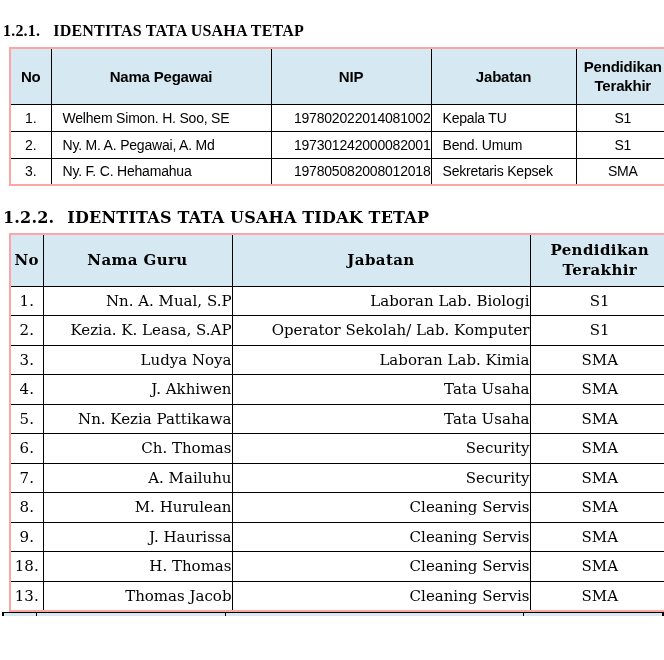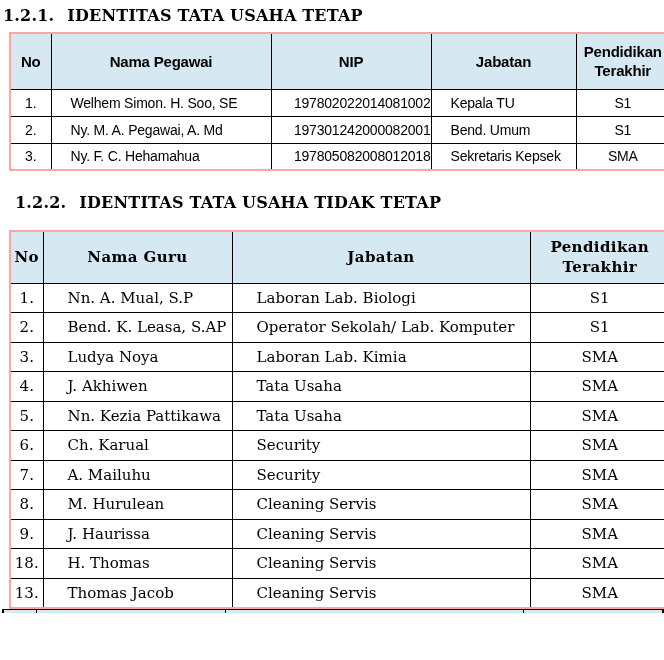--- a/index.html
+++ b/index.html
@@ -13,22 +13,22 @@
 
   
   .heading {
     font-family: "DejaVu Serif", serif;
     font-weight: bold;
     font-size: 16px;
     letter-spacing: 0.2px;
     padding-left: 3px;
     white-space: nowrap;
   }
-  .heading-1 { padding-top: 6px; padding-bottom: 7px; }
-  .heading-2 { padding-top: 22px; padding-bottom: 18px; margin-left: 12px; }
+  .heading-1 { padding-top: 22px; padding-bottom: 7px; font-family: Liberation Serif, serif; }
+  .heading-2 { padding-top: 22px; padding-bottom: 6px; }
   .heading .h-num { margin-right: 13px; }
 
   
   table.doc-table {
     table-layout: fixed;
     width: 660px;
     margin-left: 9px;
     border-collapse: collapse;
     border: 2px solid #fca5a5;
   }
@@ -47,35 +47,35 @@
   table.t1 thead th {
     height: 56px;
     font-size: 15px;
     font-weight: bold;
     line-height: 1.3;
   }
   table.t1 tbody tr { height: 27px; }
   table.t1 td.c-no  { text-align: center; }
   table.t1 td.c-nip { text-align: right; }
   table.t1 td.c-pen { text-align: center; }
-  table.t1 td.c-nama, table.t1 td.c-jab { text-align: left; padding-left: 19px; }
+  table.t1 td.c-nama, table.t1 td.c-jab { text-align: left; padding-left: 11px; }
 
   
   table.t2 { font-family: "DejaVu Serif", serif; font-size: 15px; }
   table.t2 thead th {
     height: 52px;
     font-size: 15px;
     font-weight: bold;
     letter-spacing: 0.4px;
     line-height: 1.35;
   }
   table.t2 tbody tr { height: 29.5px; }
   table.t2 td.c-no  { text-align: center; }
   table.t2 td.c-pen { text-align: center; }
-  table.t2 td.c-nama, table.t2 td.c-jab { text-align: left; padding-left: 24px; }
+  table.t2 td.c-nama, table.t2 td.c-jab { text-align: right; padding-left: 4px; }
 
   
   table.next-sliver {
     table-layout: fixed; width: 660px; margin-left: 2px;
     border-collapse: collapse;
     border-left: 2px solid #000; border-right: 2px solid #000;
   }
   table.next-sliver td {
     height: 4px; background: #d6e9f2;
     border: 1px solid #000; border-bottom: none;
@@ -153,21 +153,21 @@
     </thead>
     <tbody>
       <tr>
         <td class="c-no">1.</td>
         <td class="c-nama">Nn. A. Mual, S.P</td>
         <td class="c-jab">Laboran Lab. Biologi</td>
         <td class="c-pen">S1</td>
       </tr>
       <tr>
         <td class="c-no">2.</td>
-        <td class="c-nama">Bend. K. Leasa, S.AP</td>
+        <td class="c-nama">Kezia. K. Leasa, S.AP</td>
         <td class="c-jab">Operator Sekolah/ Lab. Komputer</td>
         <td class="c-pen">S1</td>
       </tr>
       <tr>
         <td class="c-no">3.</td>
         <td class="c-nama">Ludya Noya</td>
         <td class="c-jab">Laboran Lab. Kimia</td>
         <td class="c-pen">SMA</td>
       </tr>
       <tr>
@@ -177,21 +177,21 @@
         <td class="c-pen">SMA</td>
       </tr>
       <tr>
         <td class="c-no">5.</td>
         <td class="c-nama">Nn. Kezia Pattikawa</td>
         <td class="c-jab">Tata Usaha</td>
         <td class="c-pen">SMA</td>
       </tr>
       <tr>
         <td class="c-no">6.</td>
-        <td class="c-nama">Ch. Karual</td>
+        <td class="c-nama">Ch. Thomas</td>
         <td class="c-jab">Security</td>
         <td class="c-pen">SMA</td>
       </tr>
       <tr>
         <td class="c-no">7.</td>
         <td class="c-nama">A. Mailuhu</td>
         <td class="c-jab">Security</td>
         <td class="c-pen">SMA</td>
       </tr>
       <tr>

